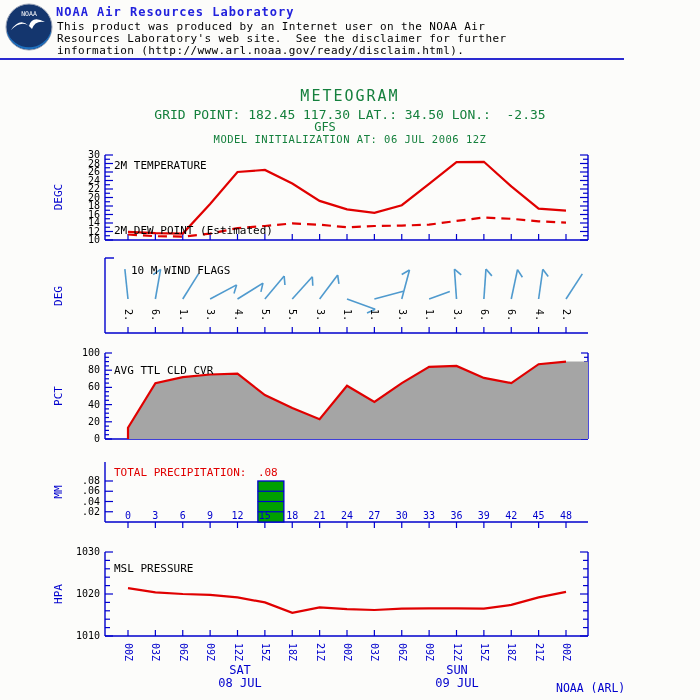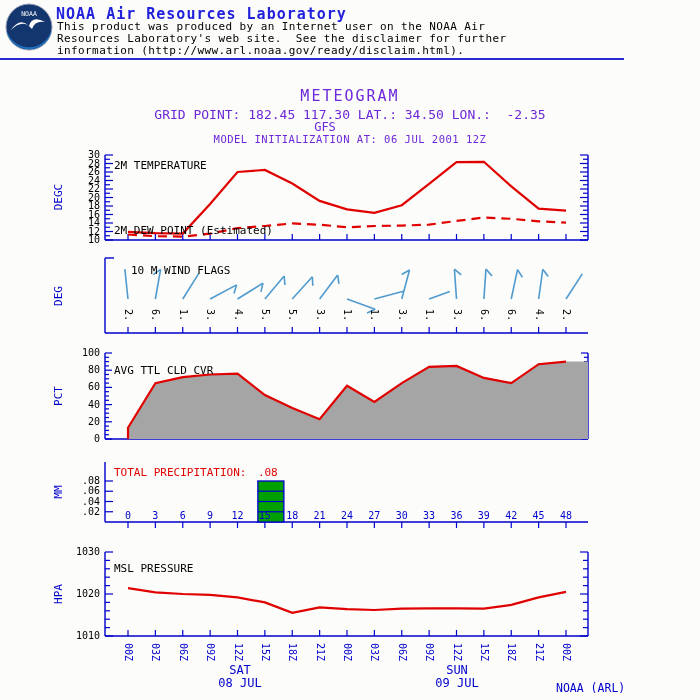--- a/index.html
+++ b/index.html
@@ -1,22 +1,22 @@
 <!DOCTYPE html>
 <html><head>
 <meta charset="utf-8">
 <style>
   html,body{margin:0;padding:0;background:#fcfcfa;}
   #page{position:relative;width:624px;height:700px;background:#fcfcfa;overflow:hidden;
         font-family:"DejaVu Sans Mono",monospace;}
-  .hdr-title{position:absolute;left:56px;top:5px;font-size:15px;font-weight:bold;
+  .hdr-title{position:absolute;left:56px;top:5px;font-size:12px;font-weight:bold;
              color:#2222dd;letter-spacing:1px;white-space:pre;}
   .hdr-line{position:absolute;left:57px;font-size:11px;color:#000;white-space:pre;letter-spacing:.4px;}
   .hdr-rule{position:absolute;left:0;top:58px;width:700px;height:2px;background:#2a2ad0;}
-  .ctr{position:absolute;left:0;width:700px;text-align:center;color:#6d28d9;white-space:pre;}
+  .ctr{position:absolute;left:0;width:700px;text-align:center;color:#15803d;white-space:pre;}
   #t-main{top:87px;font-size:15px;letter-spacing:2px;}
   #t-grid{top:107px;font-size:13px;}
   #t-model{top:120px;font-size:12px;transform:translateX(-25px);}
   #t-init{top:133px;font-size:10.5px;letter-spacing:.5px;}
   #meteogram-svg{position:absolute;left:0;top:0;}
   #meteogram-svg text{font-family:"DejaVu Sans Mono",monospace;}
   #noaa-logo{position:absolute;left:5px;top:3px;}
 </style>
 </head>
 <body>
@@ -32,21 +32,21 @@
 
   <div class="hdr-title">NOAA Air Resources Laboratory</div>
   <div class="hdr-line" style="top:20px">This product was produced by an Internet user on the NOAA Air</div>
   <div class="hdr-line" style="top:44px">information (http://www.arl.noaa.gov/ready/disclaim.html).</div>
   <div class="hdr-line" style="top:32px">Resources Laboratory's web site.  See the disclaimer for further</div>
   <div class="hdr-rule"></div>
 
   <div class="ctr" id="t-main">METEOGRAM</div>
   <div class="ctr" id="t-grid">GRID POINT: 182.45 117.30 LAT.: 34.50 LON.:  -2.35</div>
   <div class="ctr" id="t-model">GFS</div>
-  <div class="ctr" id="t-init">MODEL INITIALIZATION AT: 06 JUL 2001 12Z</div>
+  <div class="ctr" id="t-init">MODEL INITIALIZATION AT: 06 JUL 2006 12Z</div>
 
   <svg id="meteogram-svg" width="700" height="700" viewBox="0 0 700 700">
       <g>
         <line x1="105" y1="155" x2="105" y2="240" stroke="#0000cd" stroke-width="1.4"></line>
         <line x1="588" y1="155" x2="588" y2="240" stroke="#0000cd" stroke-width="1.4"></line>
         <line x1="105" y1="240" x2="588" y2="240" stroke="#0000cd" stroke-width="1.4"></line>
         <line x1="105" y1="240" x2="113" y2="240" stroke="#0000cd" stroke-width="1.2"></line>
         <line x1="580" y1="240" x2="588" y2="240" stroke="#0000cd" stroke-width="1.2"></line>
         <text x="100" y="243" font-size="10" fill="#000" text-anchor="end">10</text>
         <line x1="105" y1="235.75" x2="110" y2="235.75" stroke="#0000cd" stroke-width="1.2"></line>

